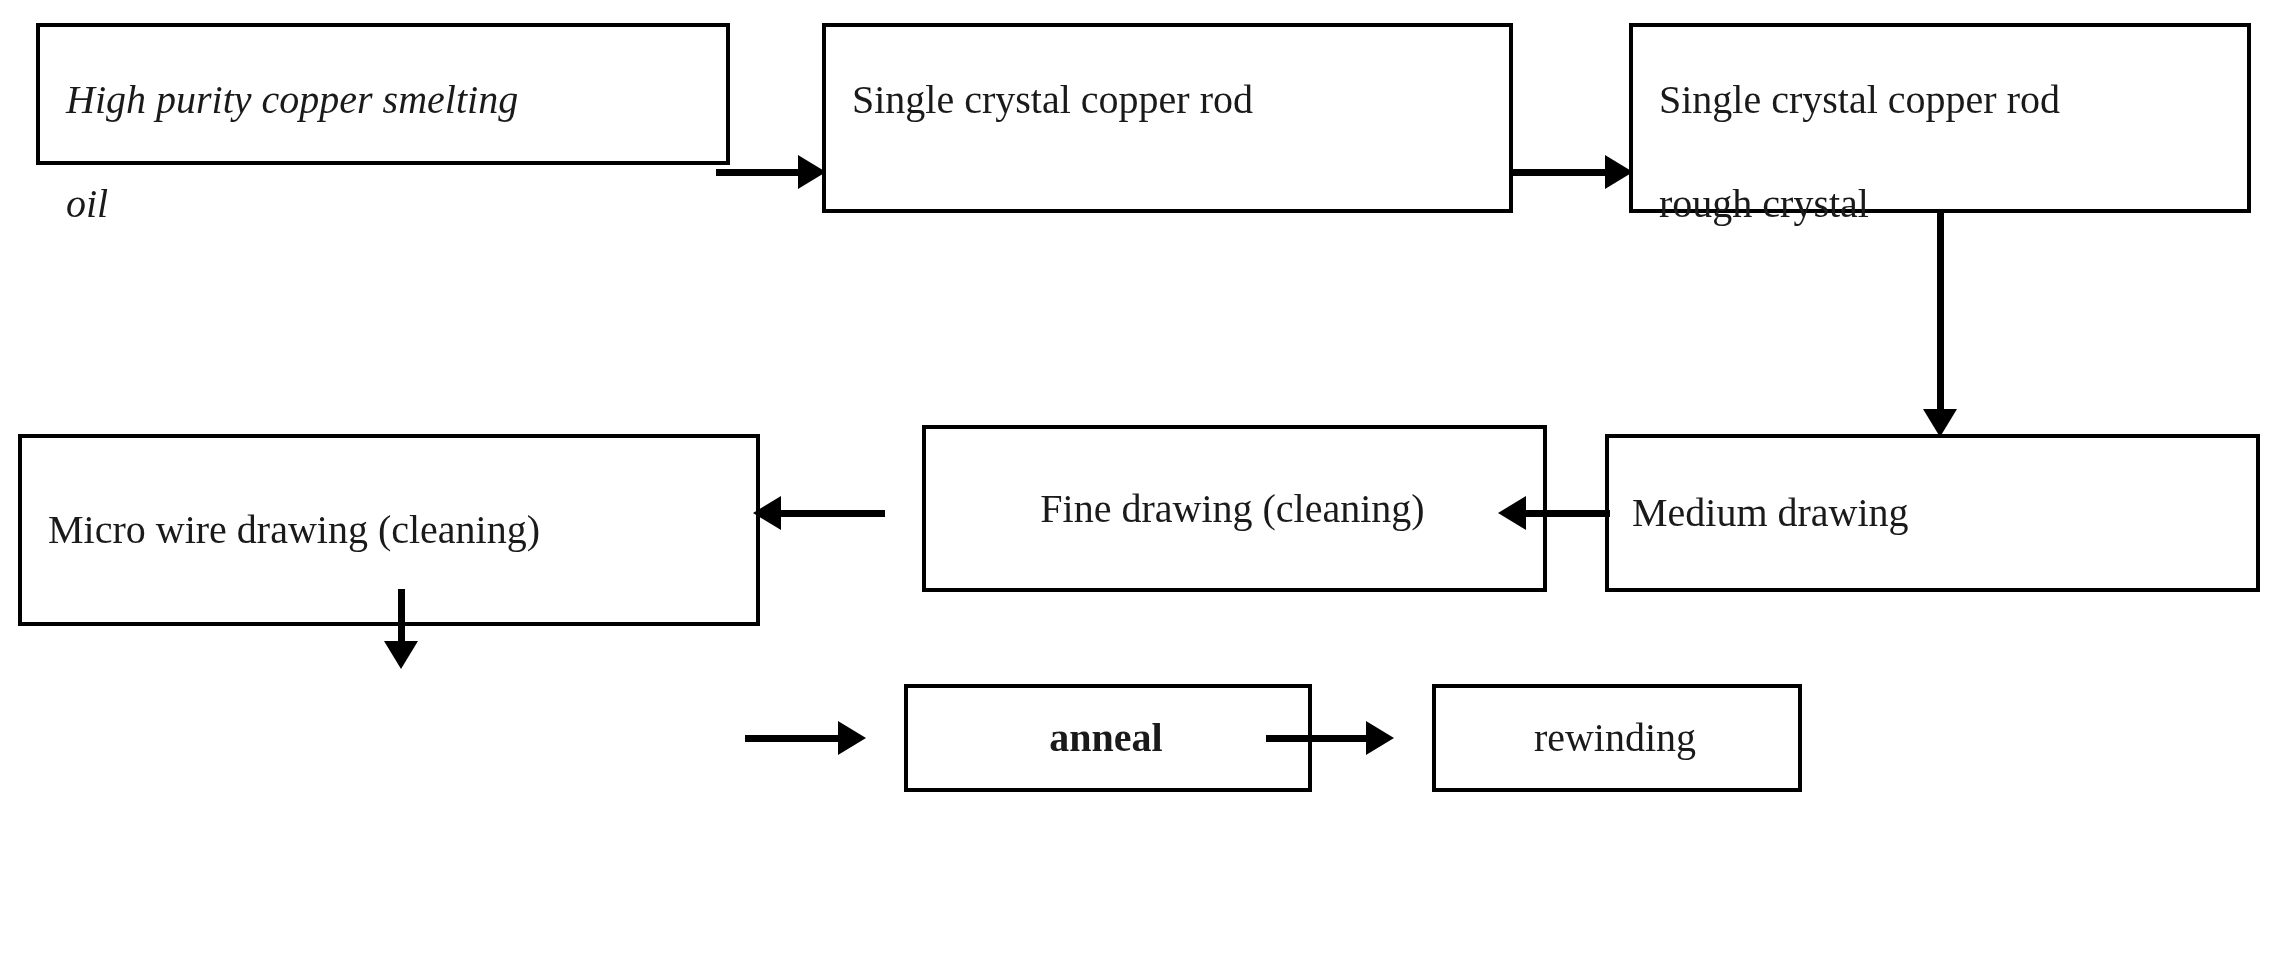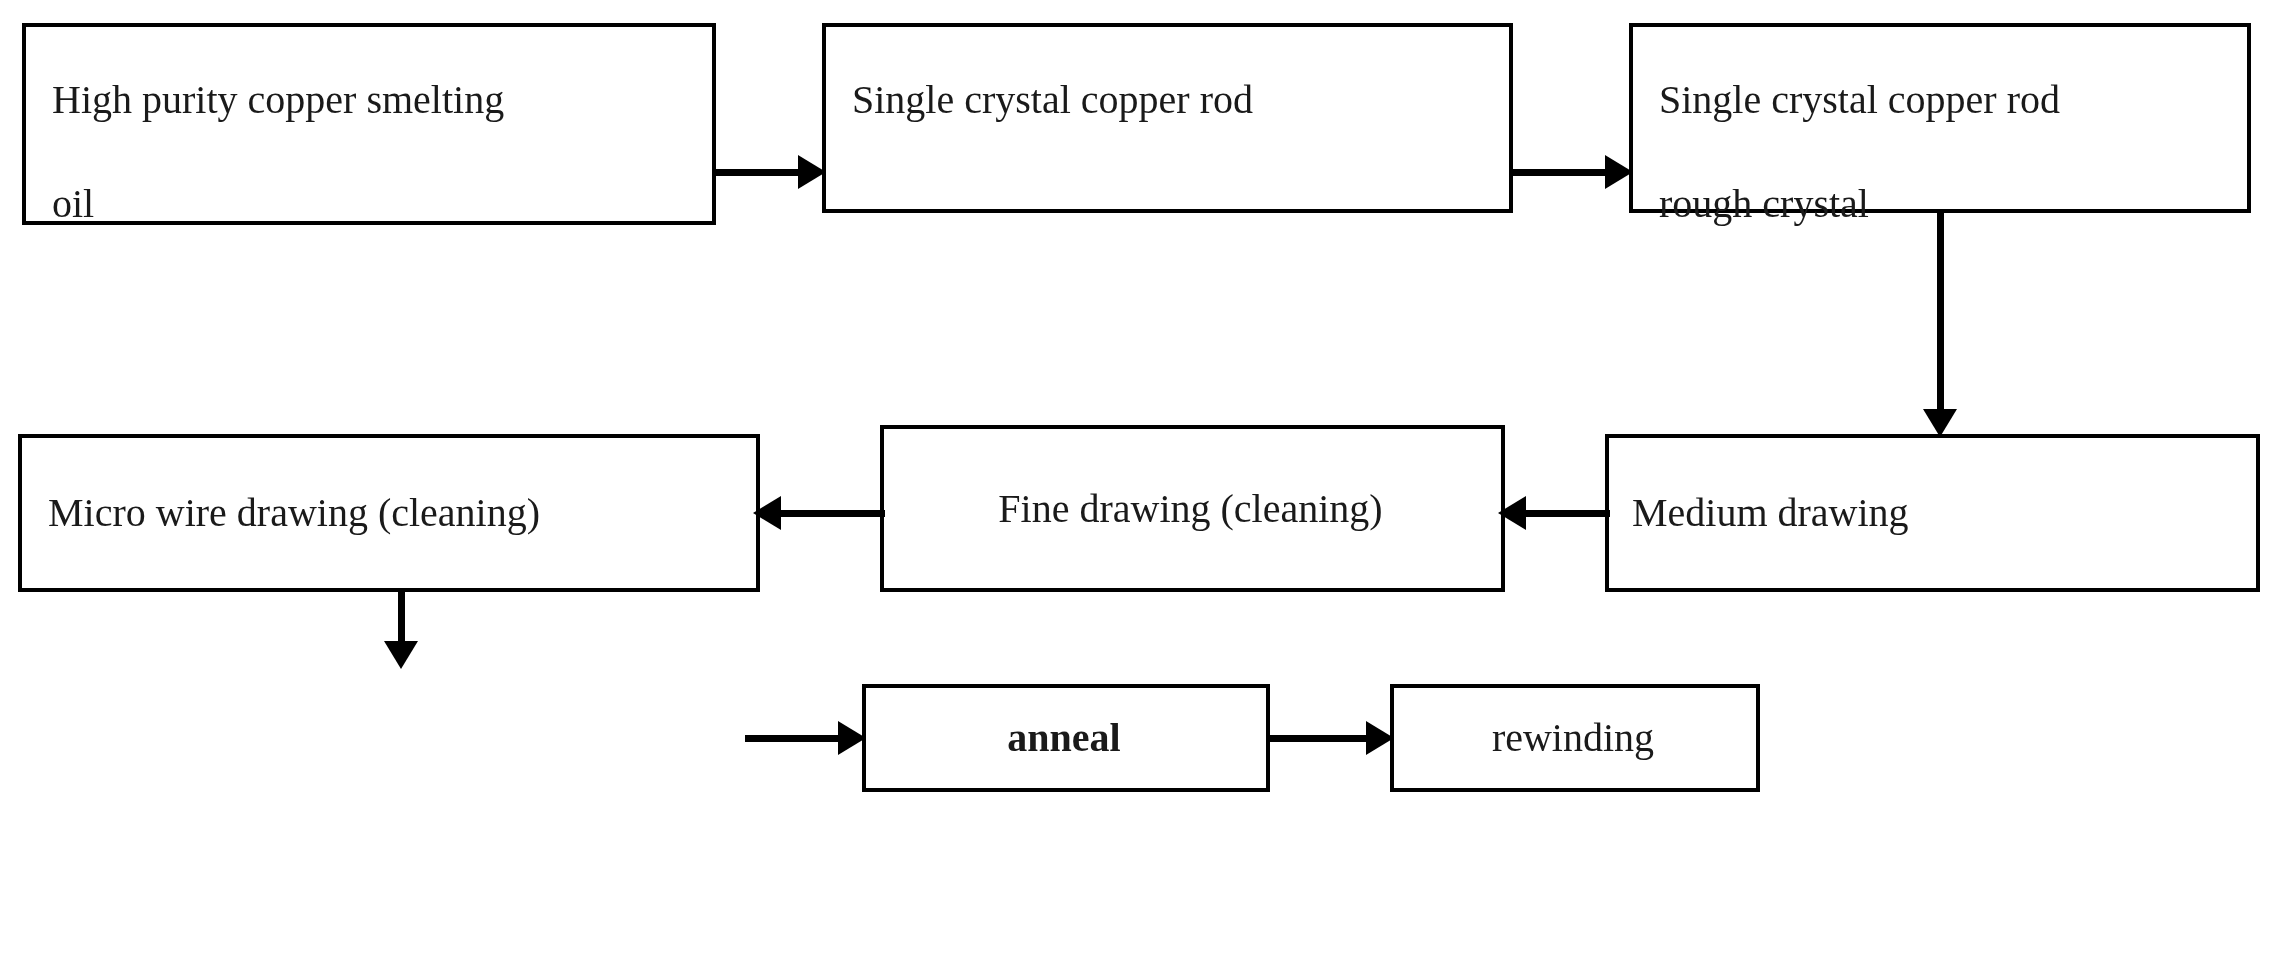--- a/index.html
+++ b/index.html
@@ -26,20 +26,21 @@
     color: #1a1a1a;
     font-size: 40px;
     line-height: 1.05;
     padding-left: 26px;
     padding-right: 20px;
   }
   .node.center {
     align-items: center;
     text-align: right;
     padding-left: 16px;
+    margin-left: 42px;
   }
   .node .line {
     display: block;
     white-space: nowrap;
   }
   .node.two-line .line:first-child {
     margin-bottom: 62px;
   }
   .node.two-line {
     justify-content: flex-start;
@@ -91,35 +92,35 @@
     left: 50%;
     margin-left: -17px;
     bottom: 0;
   }
 </style>
 </head>
 <body>
 
 <div id="canvas">
 
-  <div class="node two-line" style="left:22px; top:23px; width:694px; height:202px;">
+  <div class="node two-line" style="left:36px; top:23px; width:694px; height:142px;font-style:italic;">
     <span class="line">High purity copper smelting</span>
     <span class="line">oil</span>
   </div>
 
   <div class="node two-line" style="left:822px; top:23px; width:691px; height:190px;">
     <span class="line">Single crystal copper rod</span>
   </div>
 
   <div class="node two-line" style="left:1629px; top:23px; width:622px; height:190px;">
     <span class="line">Single crystal copper rod</span>
     <span class="line">rough crystal</span>
   </div>
 
-  <div class="node" style="left:18px; top:434px; width:742px; height:158px;">
+  <div class="node" style="left:18px; top:434px; width:742px; height:192px;">
     <span class="line">Micro wire drawing (cleaning)</span>
   </div>
 
   <div class="node center" style="left:880px; top:425px; width:625px; height:167px;">
     <span class="line">Fine drawing (cleaning)</span>
   </div>
 
   <div class="node" style="left:1605px; top:434px; width:655px; height:158px;padding-left:23px;">
     <span class="line">Medium drawing</span>
   </div>

